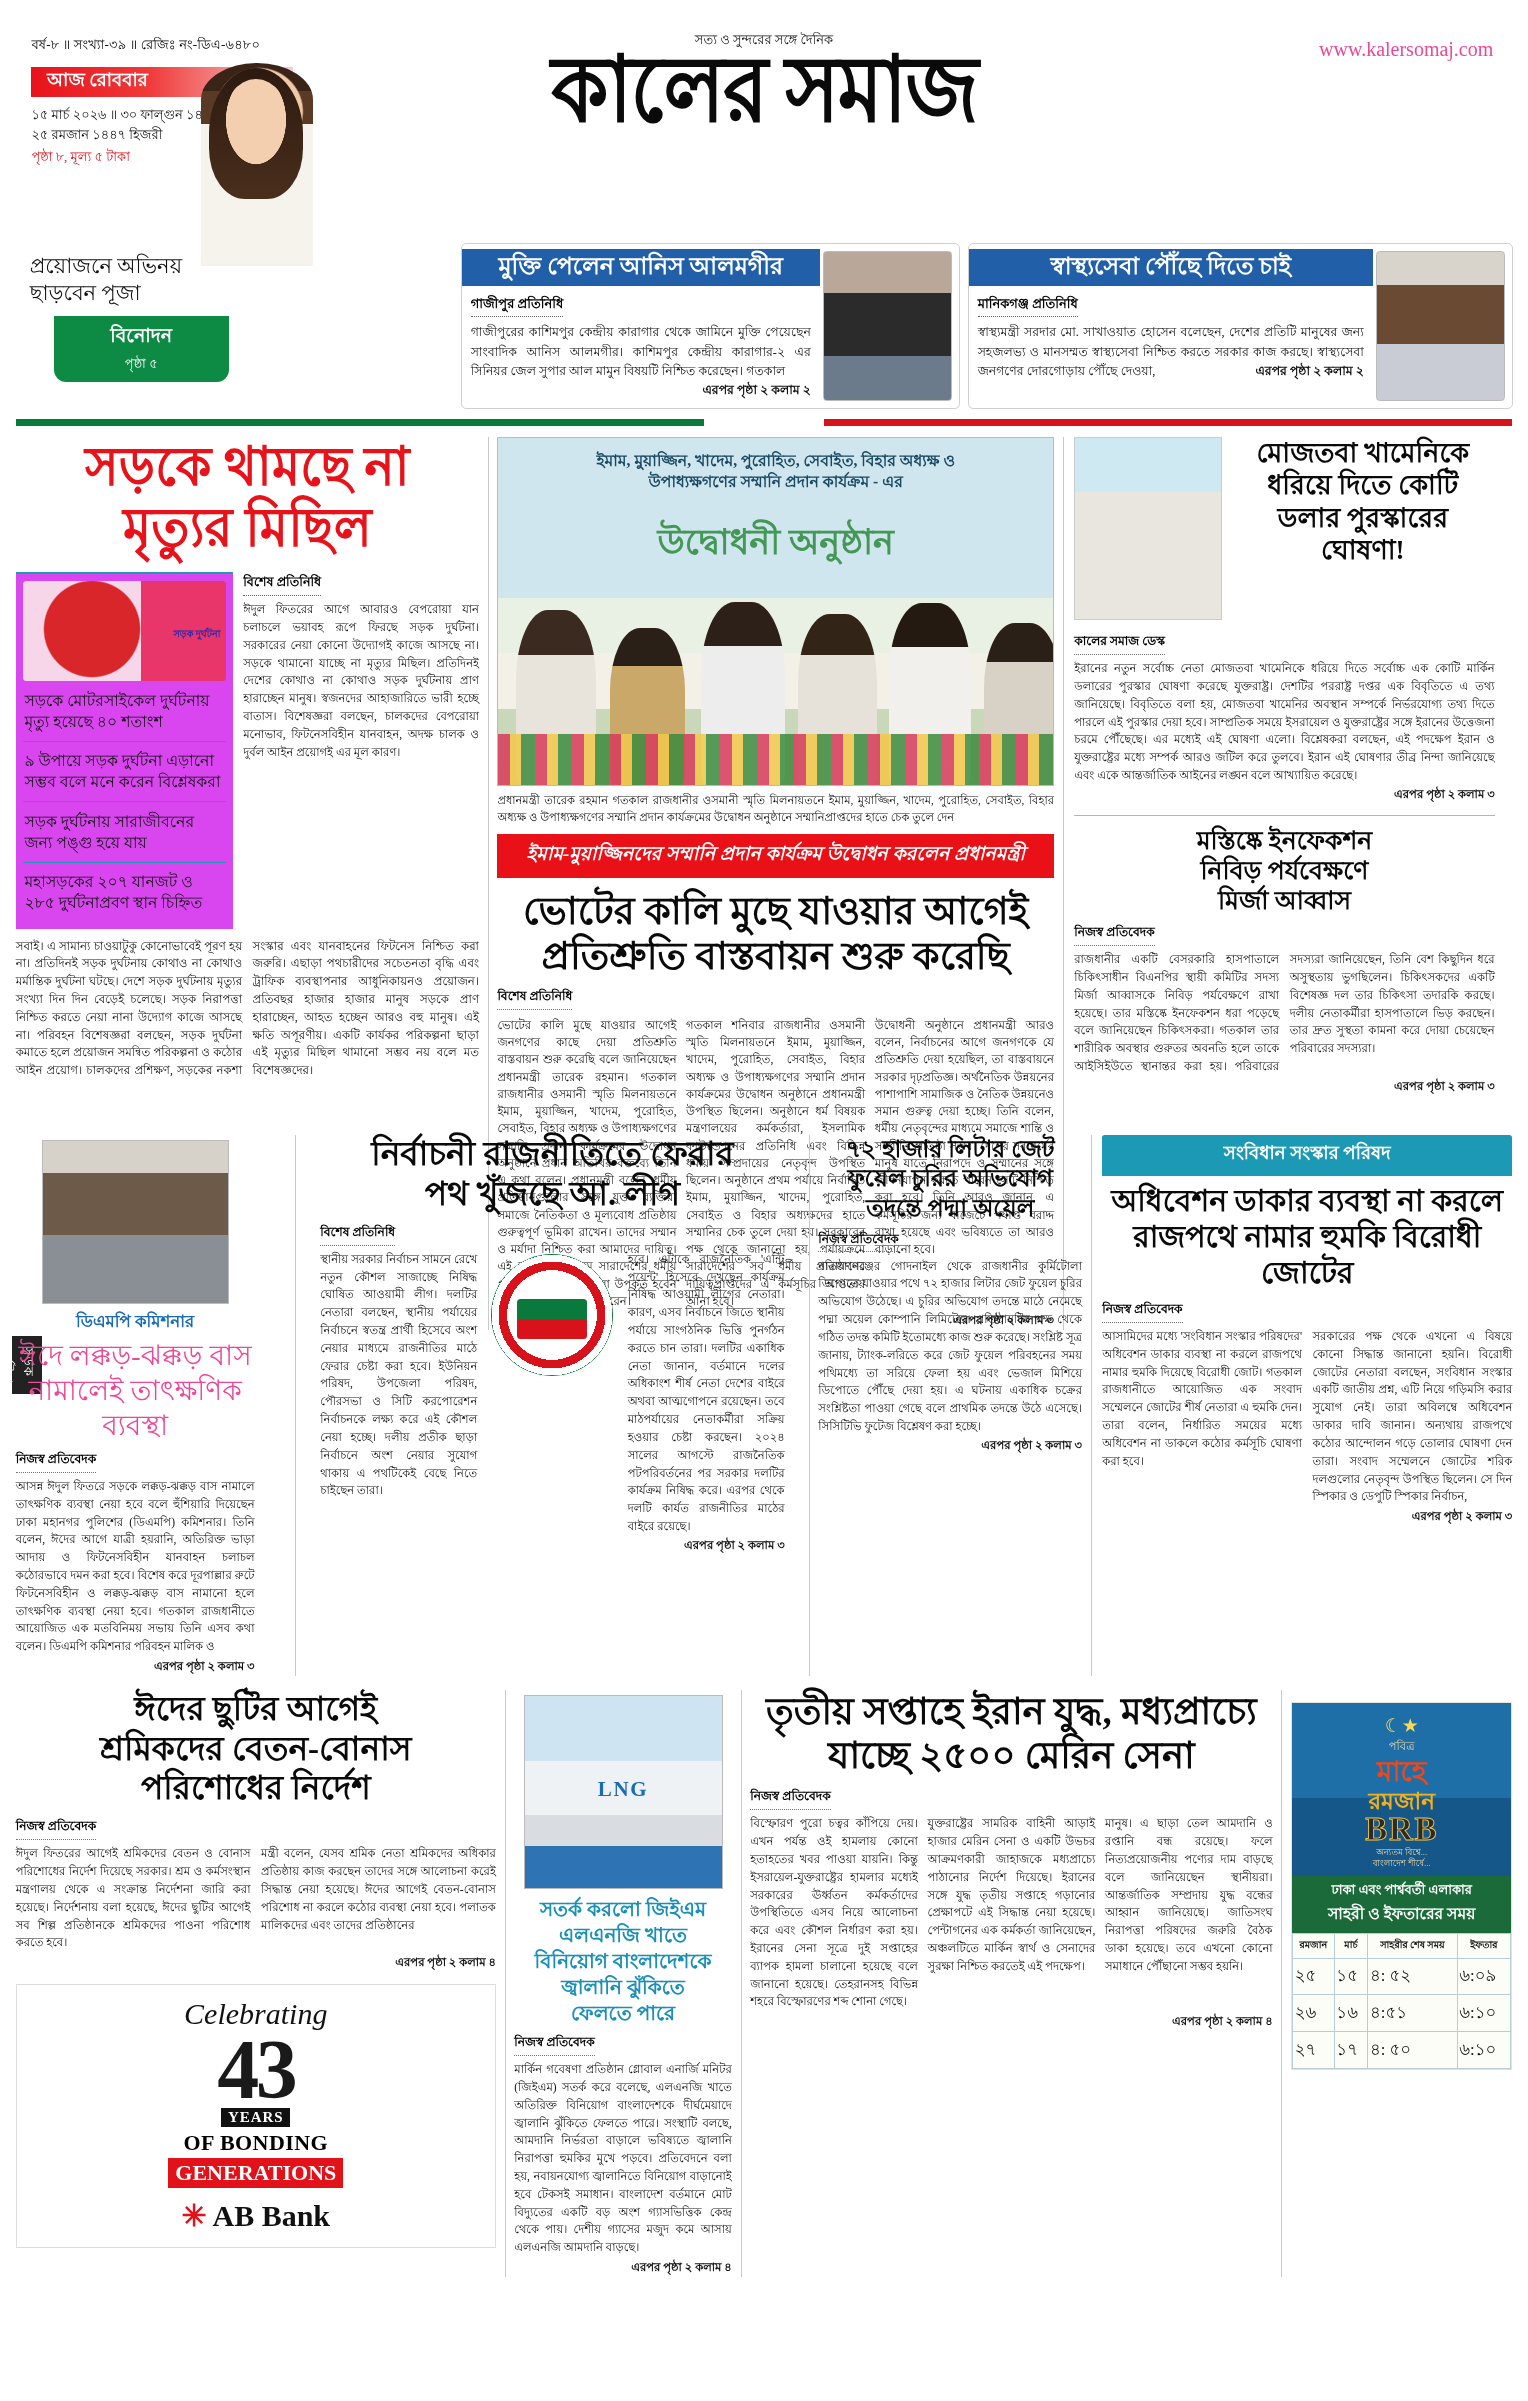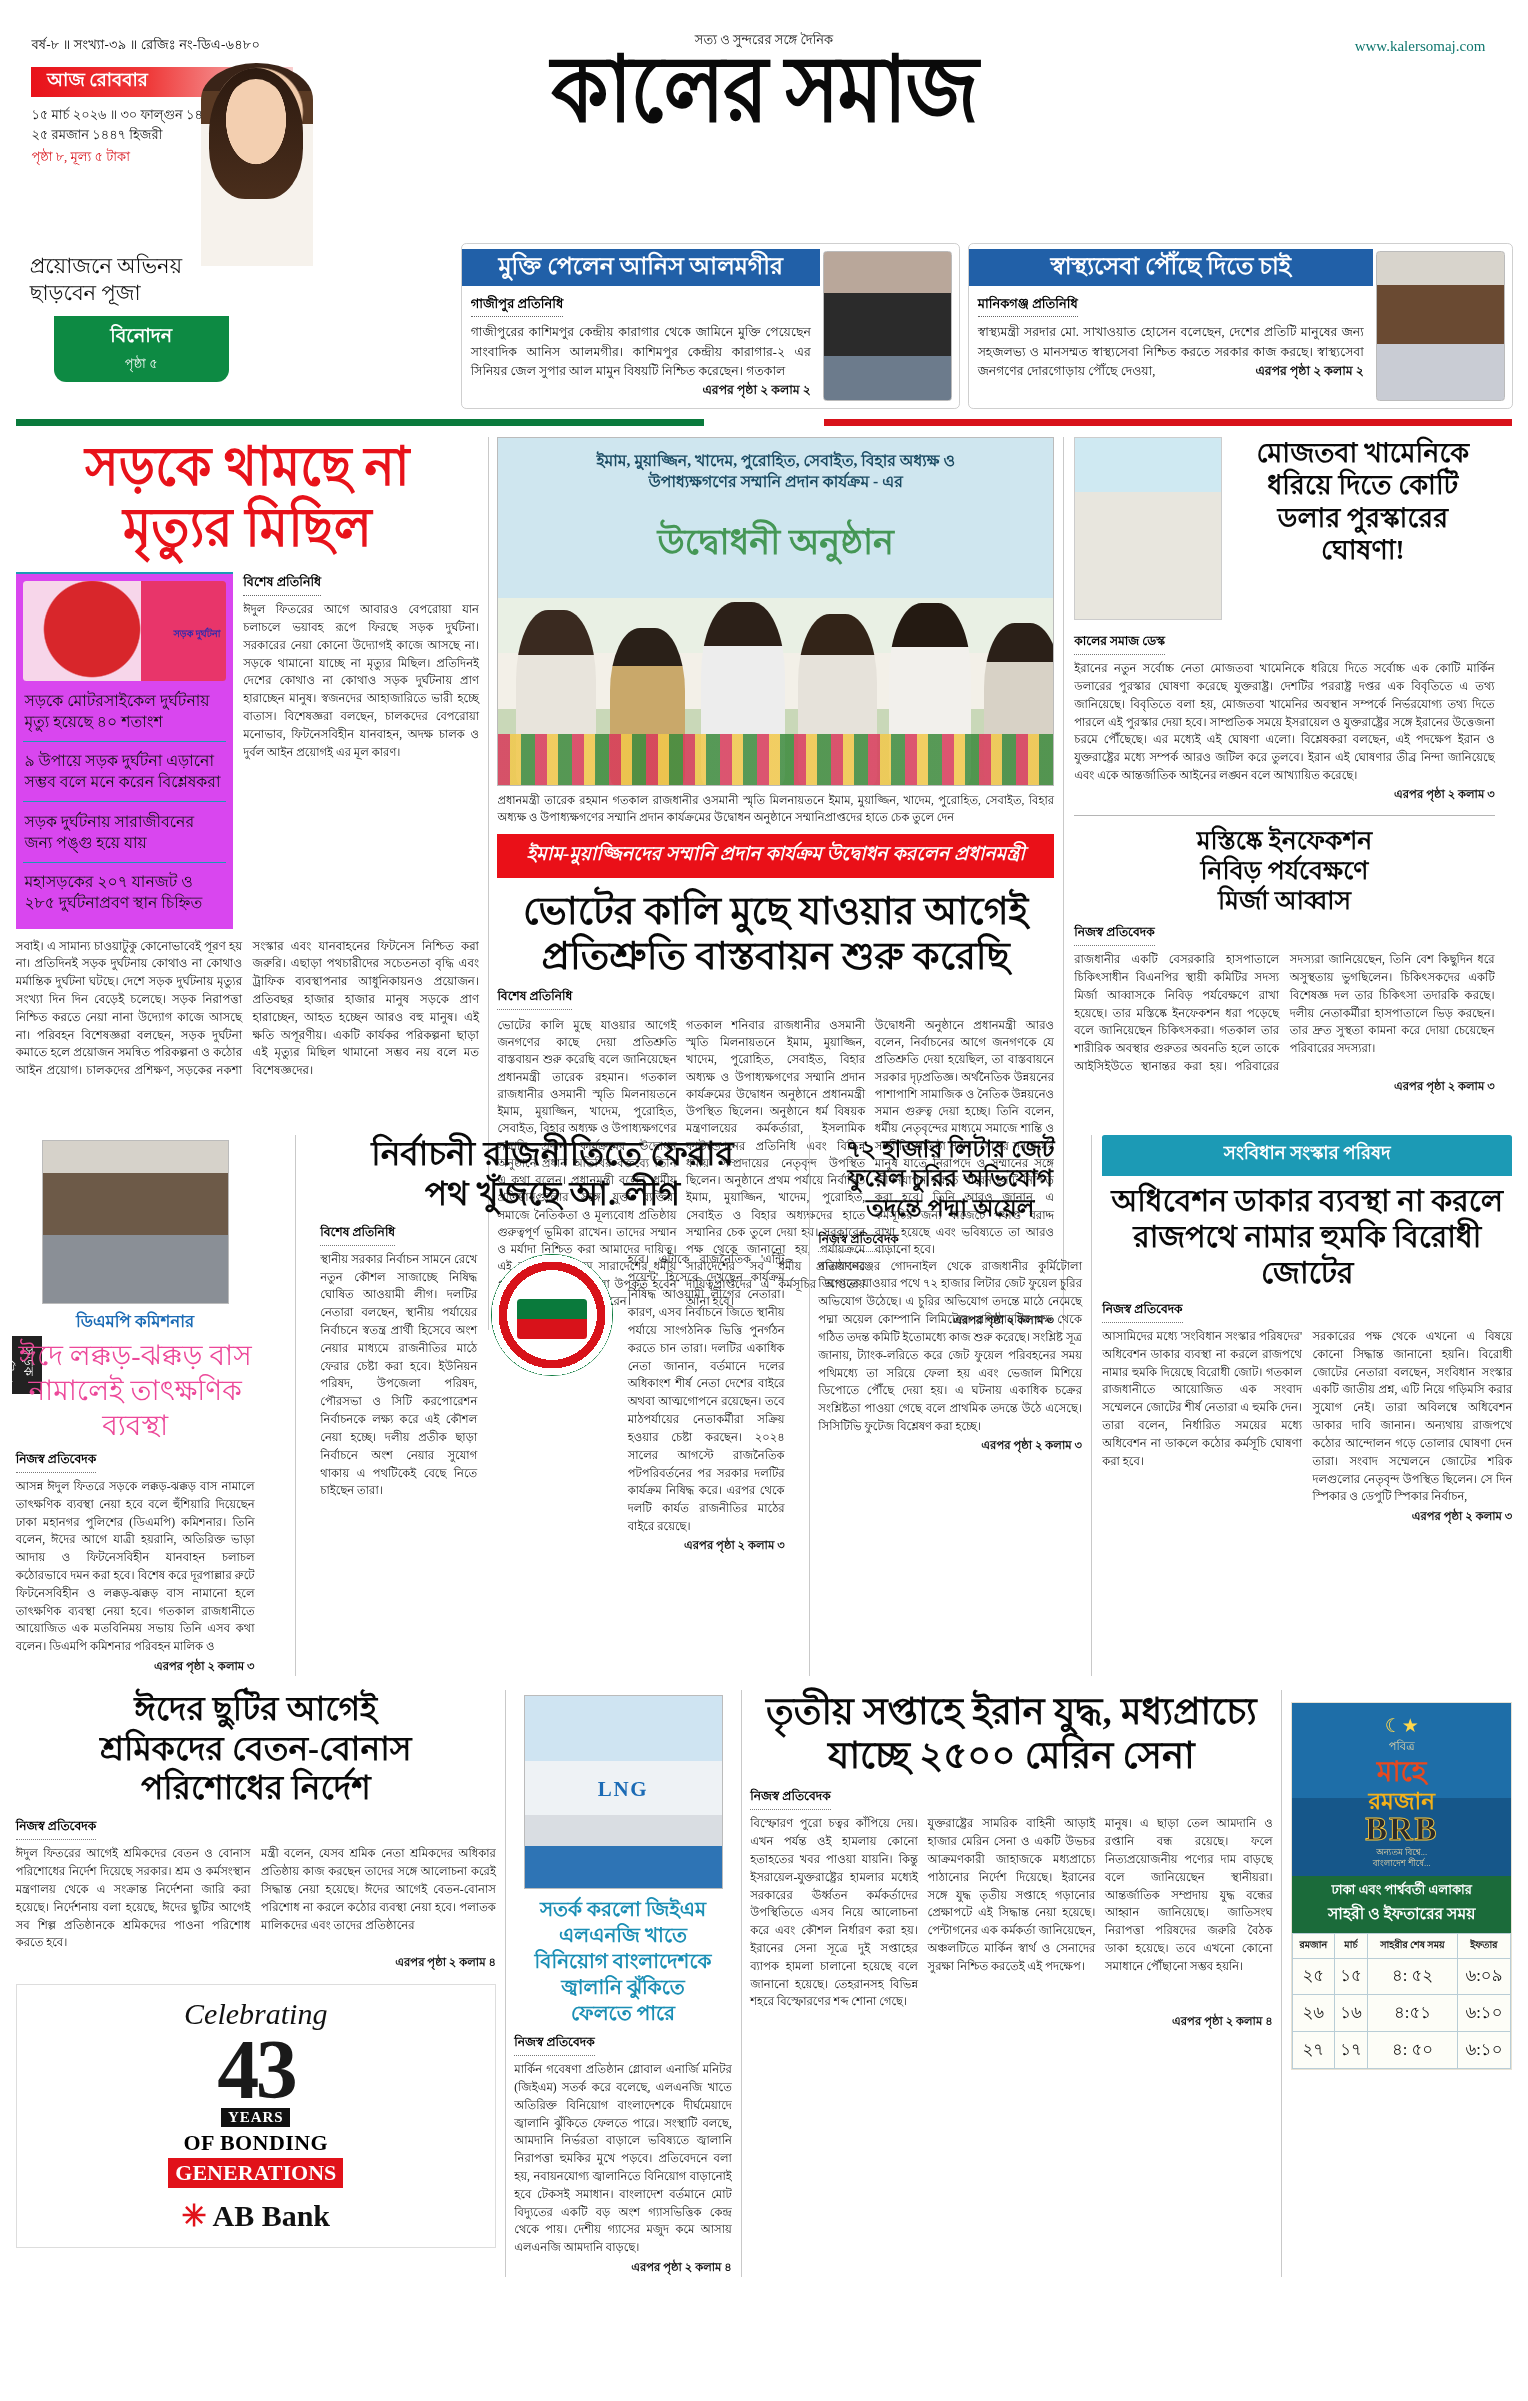--- a/index.html
+++ b/index.html
@@ -24,21 +24,21 @@
   .mast-dates { margin-top:7.9px; font-size:13px; line-height:1.55; color:#111; }
   .mast-price { font-size:13px; color:#d8121a; margin-top:2.6px; }
 
   .mast-center { position:absolute; left:50%; transform:translateX(-50%); top:17.5px; text-align:center; width:716px;}
   .mast-tag { font-size:13px; color:#111; margin-bottom:-3.5px; }
   .mast-title {
     font-size:82px; font-weight:bold; letter-spacing:-1.7px; line-height:1.08;
     font-family:"Liberation Serif", serif; color:#0a0a0a;
     transform:scaleY(1.12);
   }
-  .mast-url { position:absolute; right:27px; top:26px; font-size:15px; color:#0f766e; }
+  .mast-url { position:absolute; right:19px; top:26px; font-size:20px; color:#ec4899; }
 
   .mast-girl {
     position:absolute; left:185px; top:51px; width:112px; height:203px;
     background:
       radial-gradient(circle at 52% 24%, #f0c9a8 0 26%, rgba(240,201,168,0) 27%),
       linear-gradient(180deg,#3a2418 0 14%, #5a3a24 14% 30%, #f6f2ec 30% 100%);
     border-radius:50% 50% 0 0 / 18% 18% 0 0;
   }
   .mast-girl::after{
     content:""; position:absolute; left:21px; top:15.7px; width:68px; height:91px;
@@ -205,21 +205,21 @@
   .pr-top .t2 { position:absolute; left:0; right:0; top:47px; color:#e8491f; font-size:28px; font-weight:bold; }
   .pr-top .t3 { position:absolute; left:0; right:0; top:80px; color:#f2b01a; font-size:23px; font-weight:bold; }
   .pr-top .brb { position:absolute; left:0; right:0; top:108px; color:#2a2a2a; font-size:33px; font-weight:bold;
     -webkit-text-stroke:0.9px #f5c842; letter-spacing:1.7px; }
   .pr-top .t4 { position:absolute; left:0; right:0; bottom:7px; color:#e8d7a8; font-size:8.7px; line-height:1.3; }
   .pr-green { background:#1b6b3a; color:#fff; text-align:center; padding:3.5px 1.7px 5.2px; }
   .pr-green .g1 { font-size:13px; font-weight:bold; }
   .pr-green .g2 { font-size:15.7px; font-weight:bold; }
   table.prt { width:100%; border-collapse:collapse; background:#fdfdf7; }
   table.prt th { font-size:9.6px; border:0.9px solid #b9cdd6; padding:4.4px 1.7px; color:#111; }
-  table.prt td { font-size:16.6px; text-align:center; border:0.9px solid #b9cdd6; padding:4.4px 1.7px; color:#111; }
+  table.prt td { font-size:16.6px; border:0.9px solid #b9cdd6; padding:4.4px 1.7px; color:#111; }
 
   .rd { font-size:11.5px; line-height:1.55; text-align:justify; color:#111; }
   .byline { font-size:12.2px; font-weight:bold; border-bottom:1.7px dotted #777; display:inline-block; padding-bottom:1.7px; }
   .cont { font-weight:bold; display:block; text-align:right; margin-top:1.7px; }
 </style>
 </head>
 <body>
 
 <div class="page">
 

